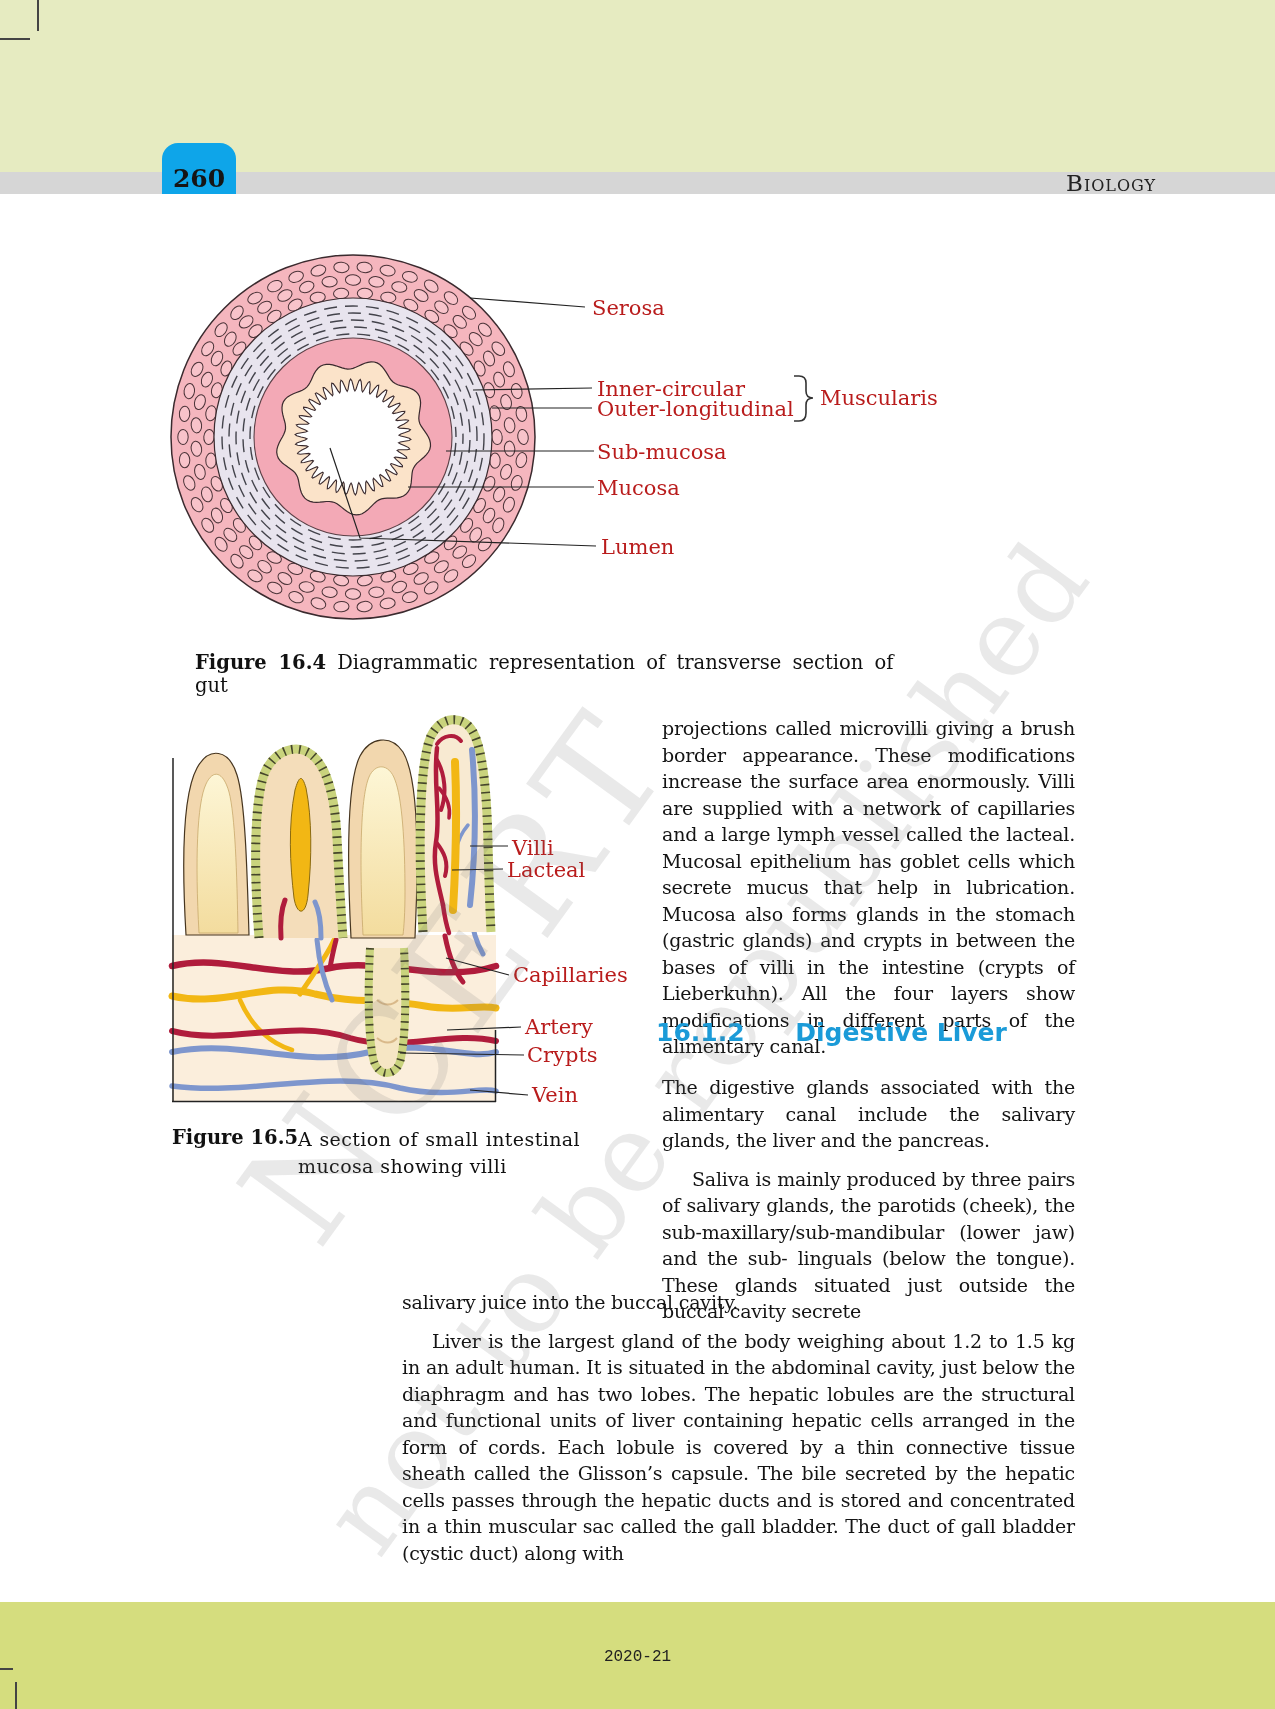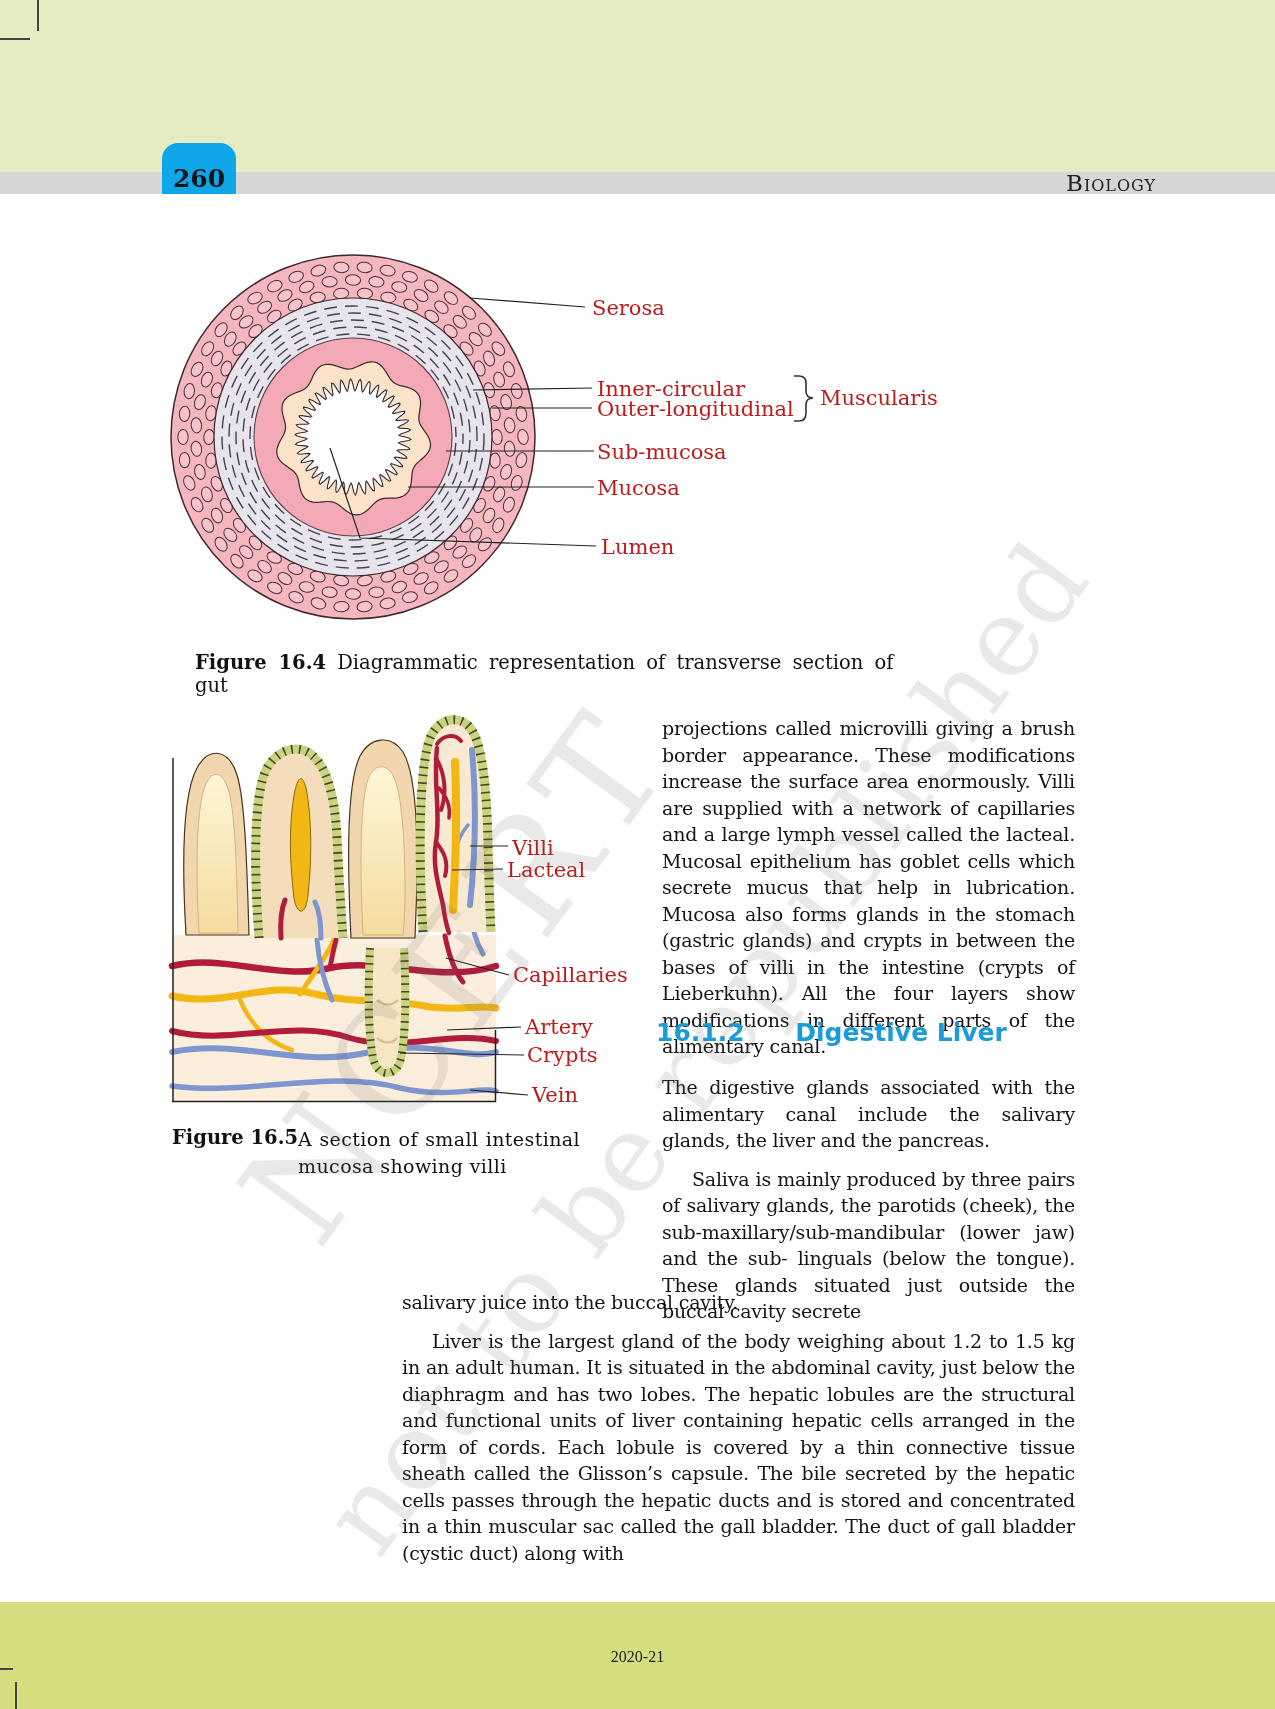--- a/index.html
+++ b/index.html
@@ -28,21 +28,21 @@
             font-size:25px;color:#1B9BD8;white-space:nowrap;}
   .sec-head .num{margin-right:42px;margin-left:6px;}
   
   .wm{position:absolute;z-index:3;pointer-events:none;white-space:nowrap;transform-origin:0 0;
       font-family:"DejaVu Serif",serif;color:rgba(110,110,110,0.15);}
   #wm1{left:208px;top:1172px;font-size:148px;letter-spacing:10px;transform:rotate(-54deg);}
   #wm2{left:298px;top:1502px;font-size:108px;letter-spacing:2px;transform:rotate(-54deg);}
   
   .band-bottom{position:absolute;left:0;top:1602px;width:1275px;height:107px;background:#D5DD7E;z-index:1;}
   .footer-year{position:absolute;z-index:2;top:1648px;left:0;width:1275px;text-align:center;
-               font-family:Liberation Serif, serif;font-size:16px;color:#222;}
+               font-family:Liberation Mono, monospace;font-size:16px;color:#222;}
 </style>
 </head>
 <body>
 
 <div class="page">
 
   <div class="band-top"></div>
   <div class="crop" style="left:0;top:38px;width:30px;height:1.5px"></div>
   <div class="crop" style="left:37px;top:0;width:1.5px;height:31px"></div>
   <div class="header-bar"></div>

